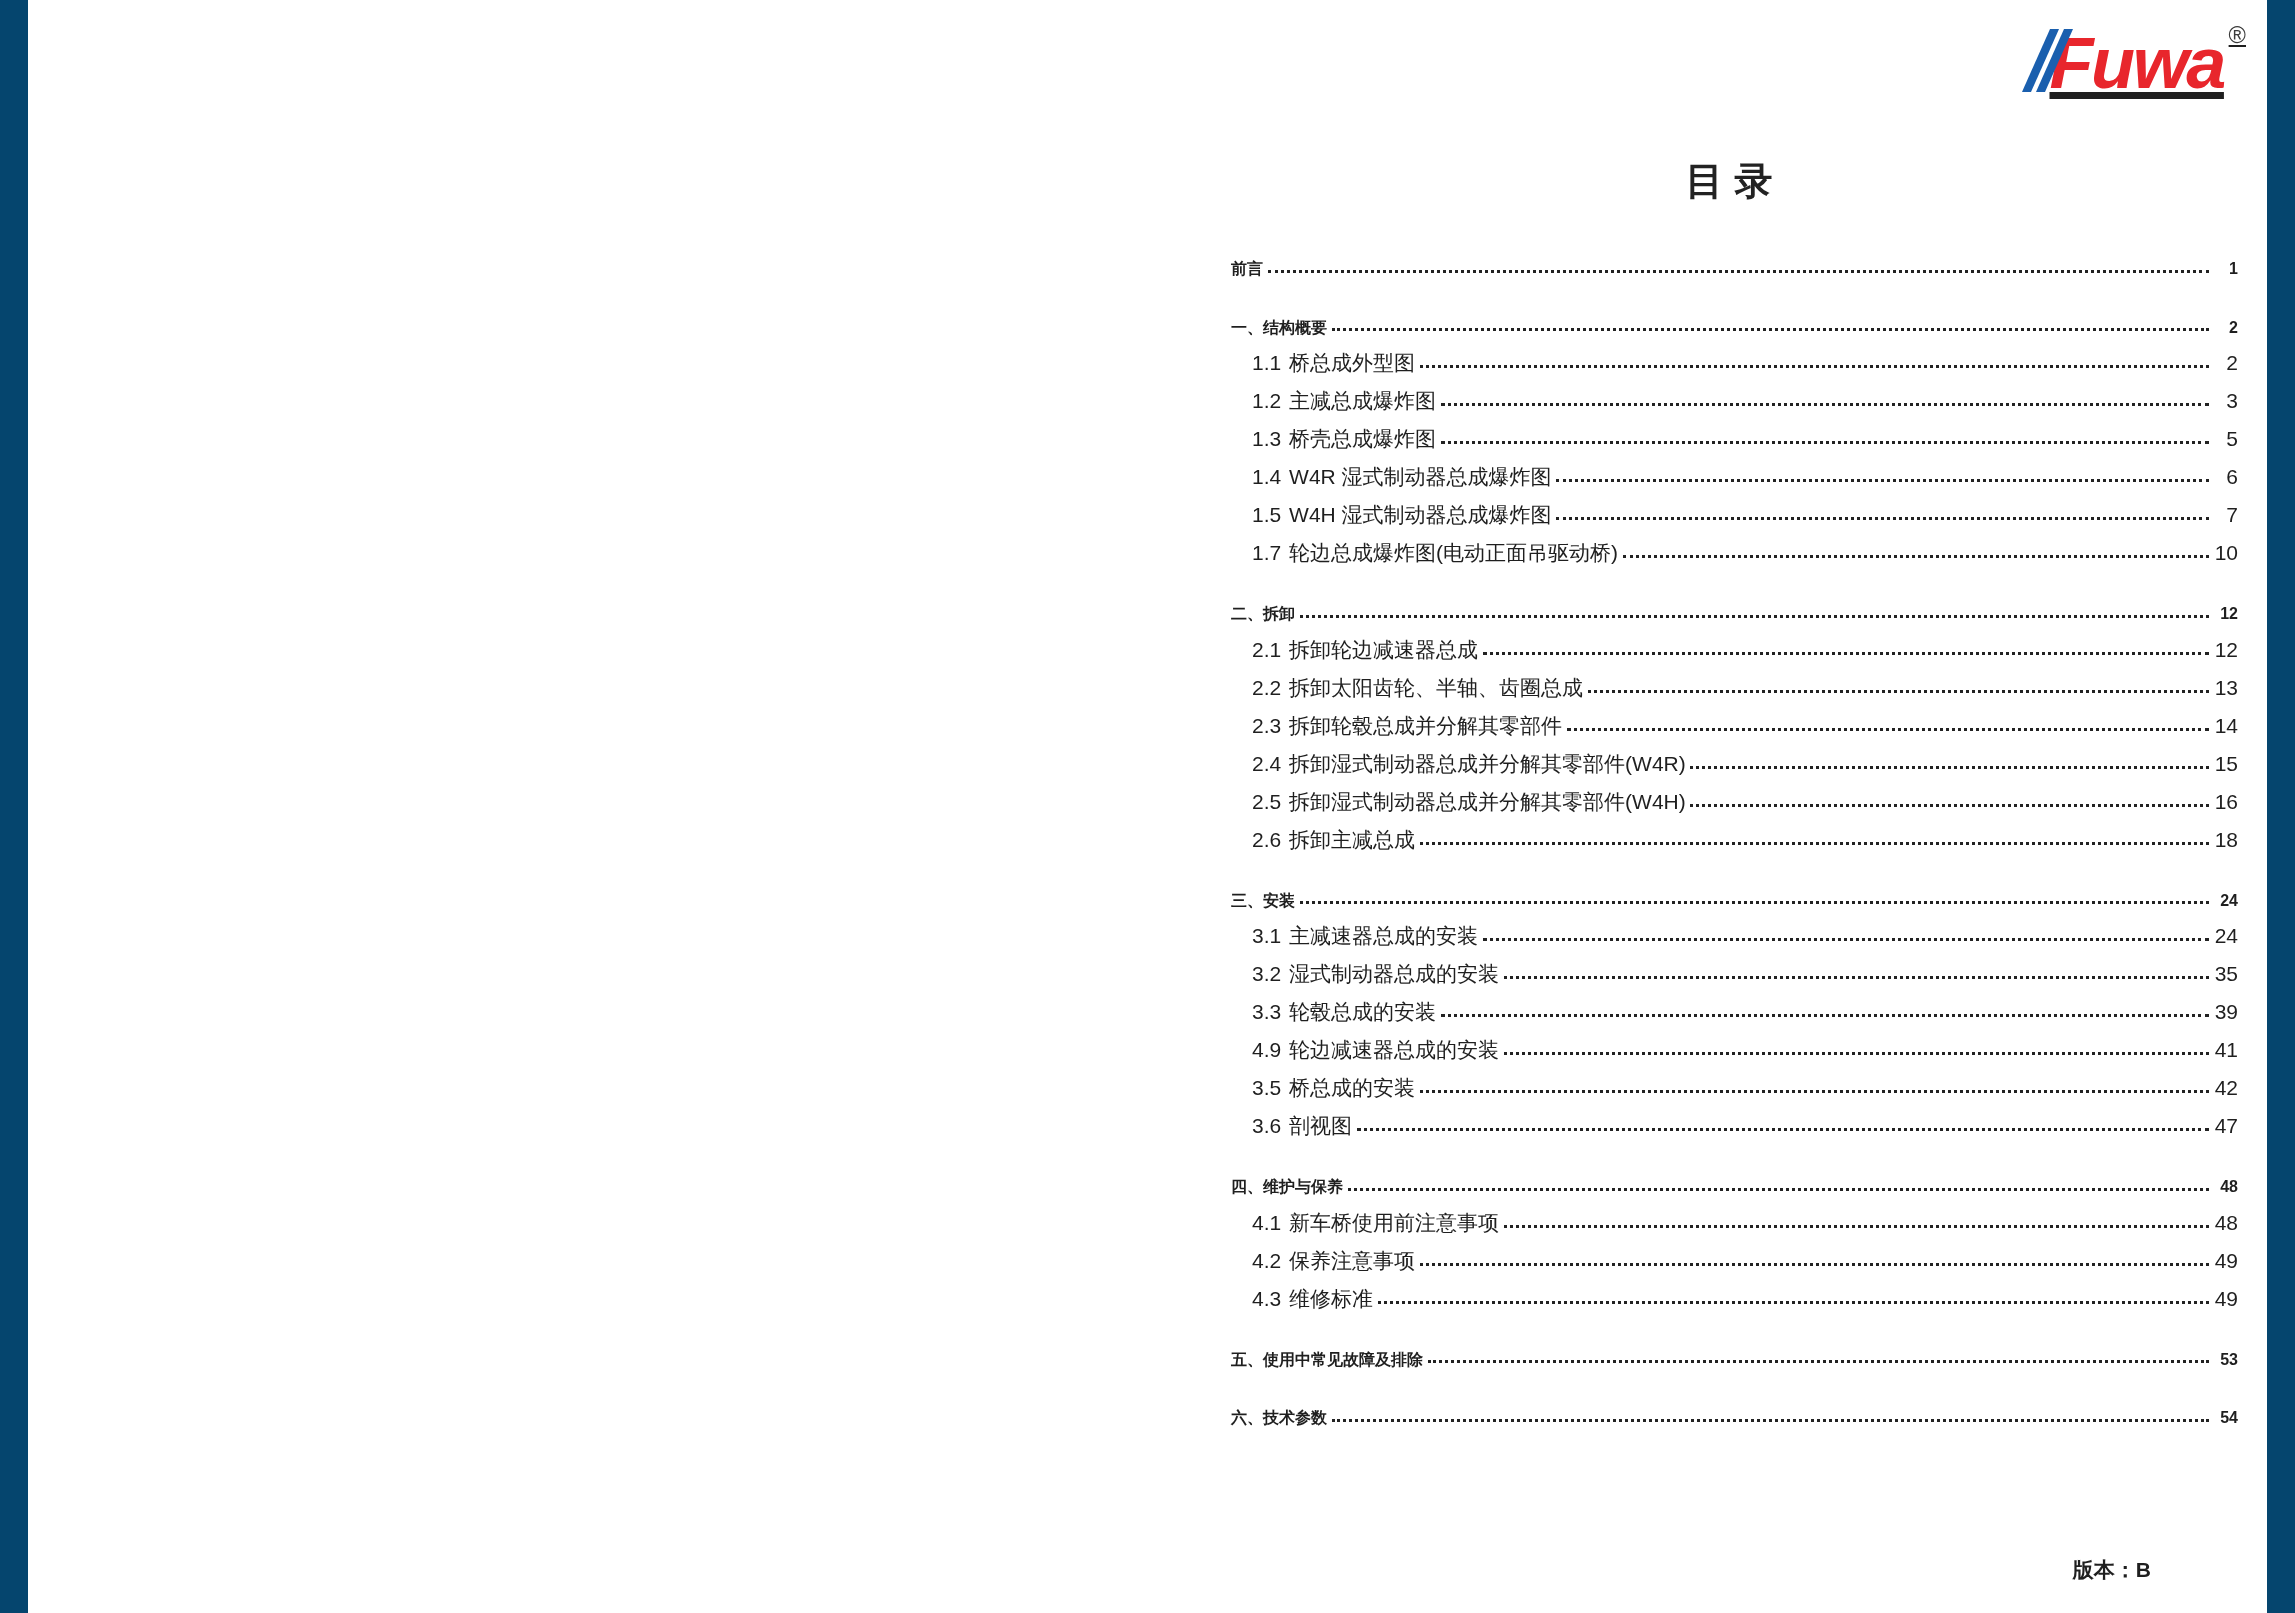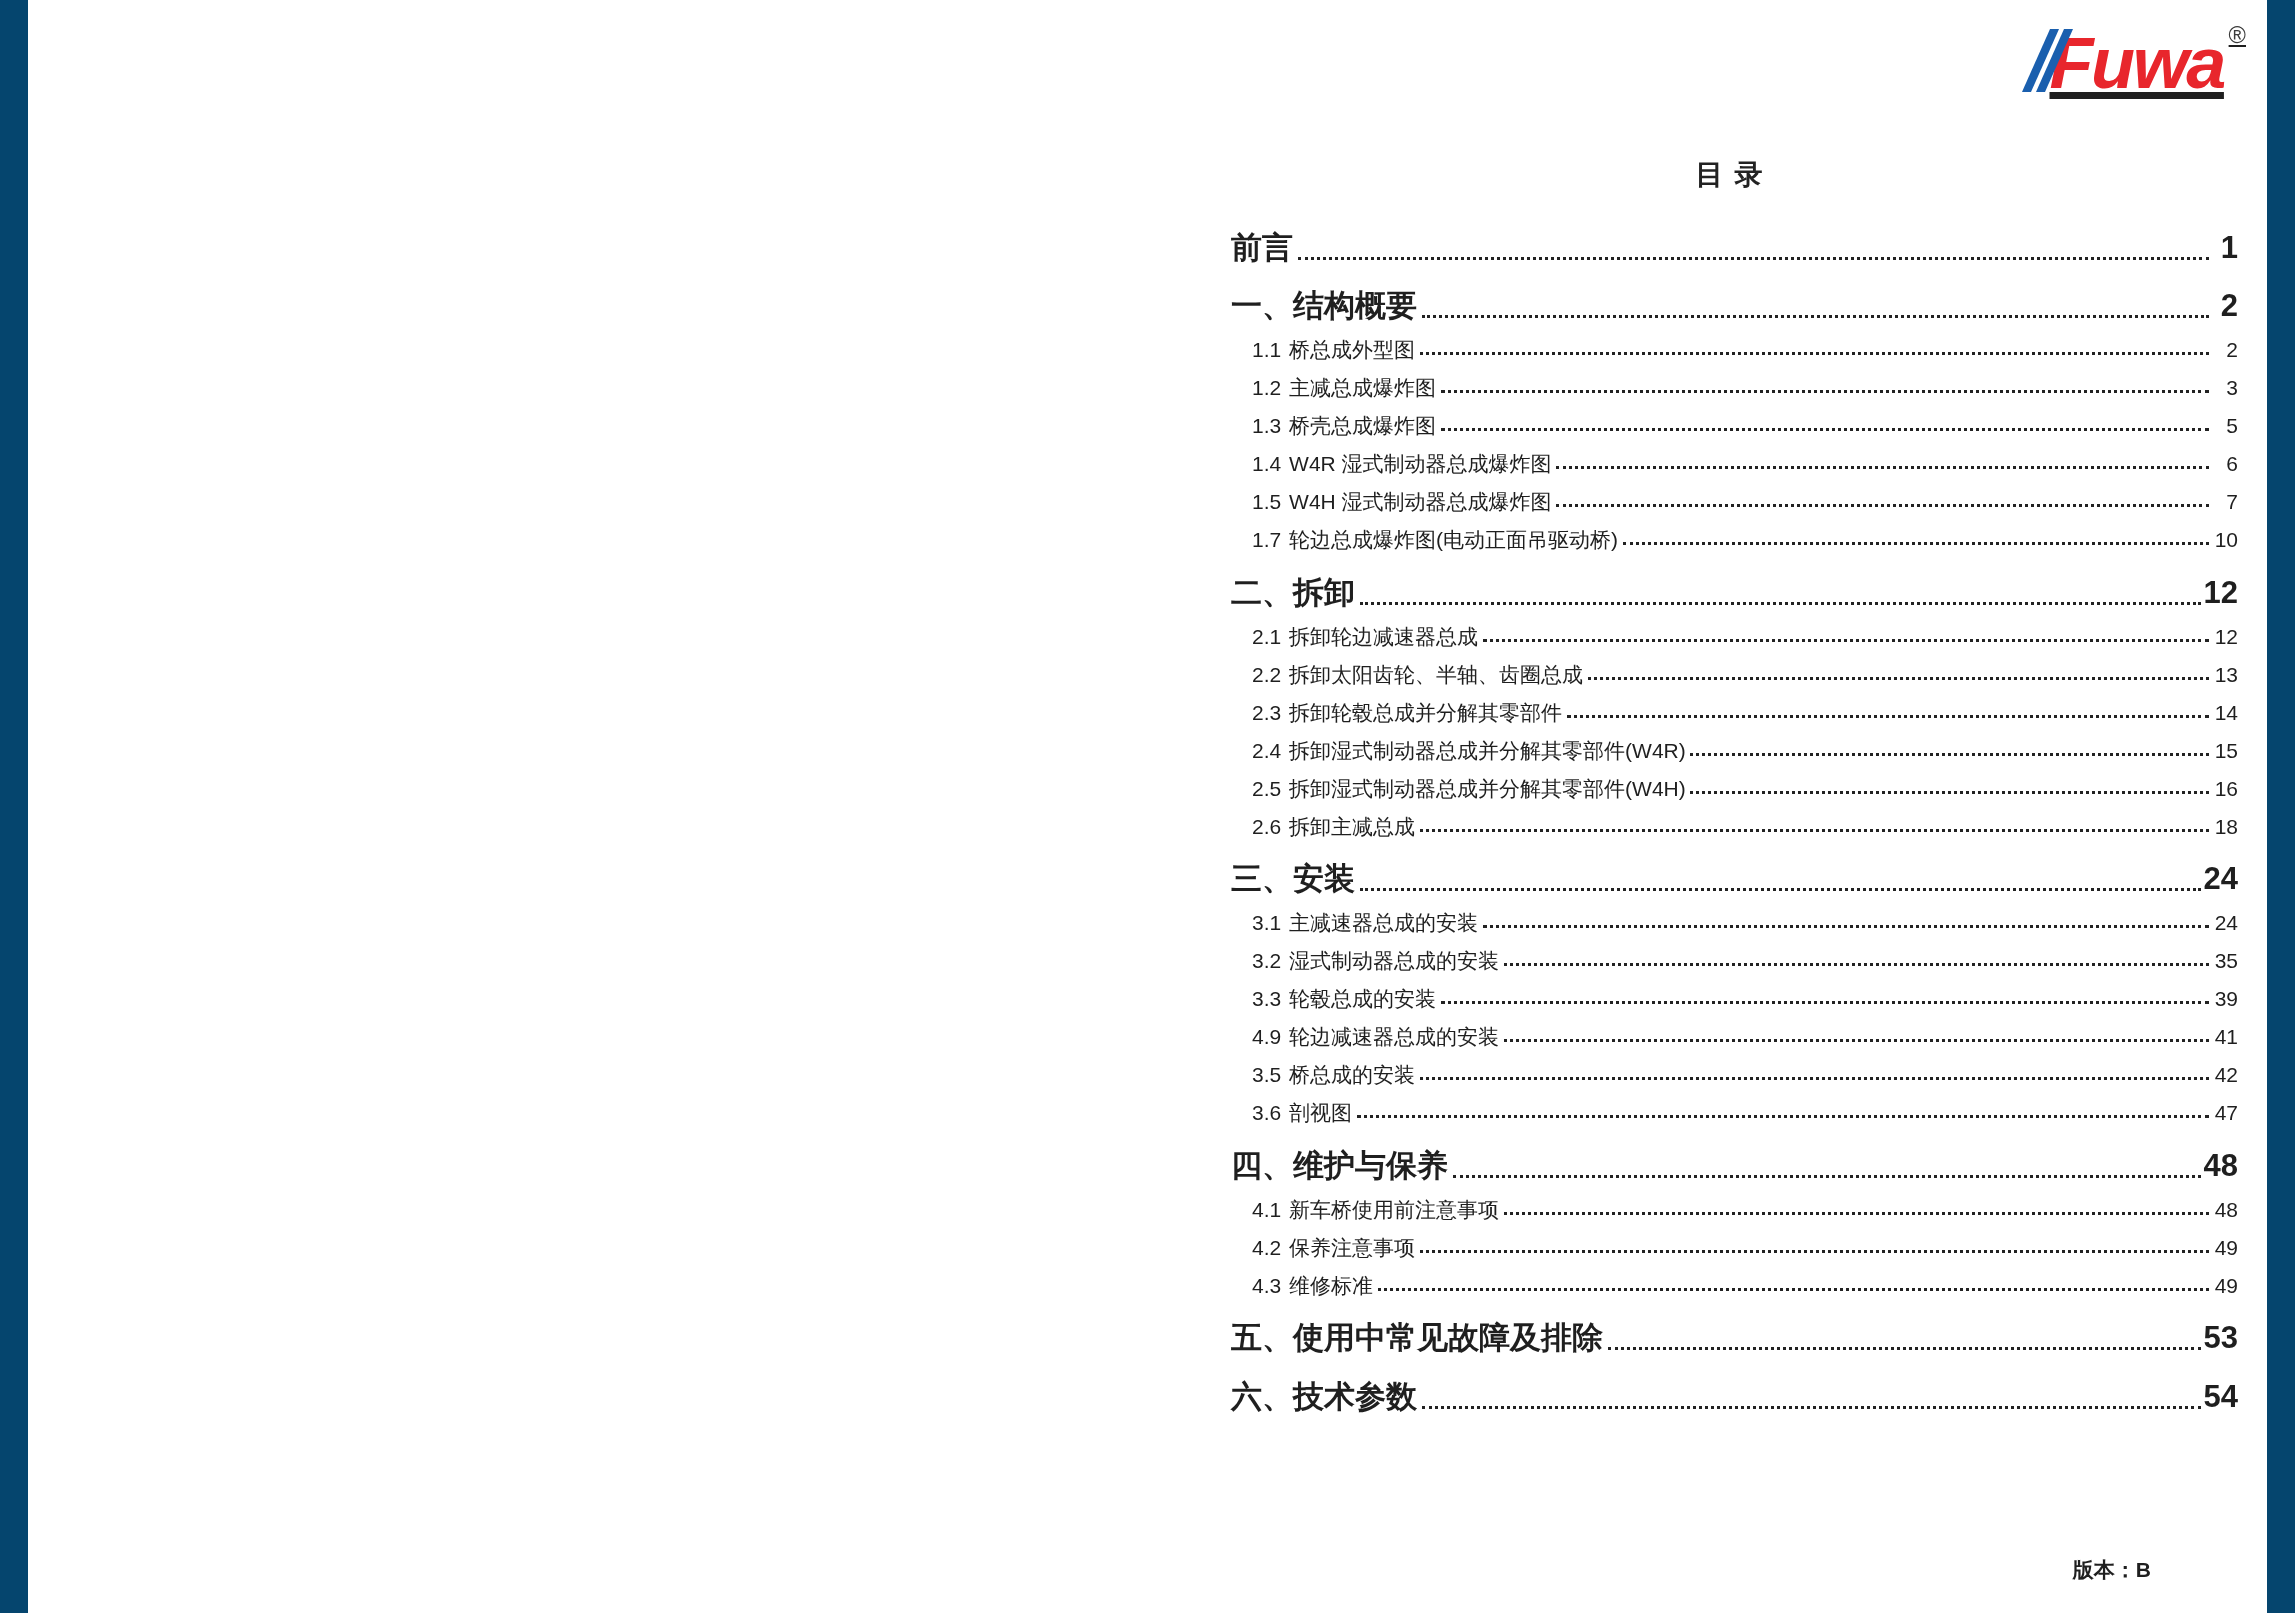--- a/index.html
+++ b/index.html
@@ -34,31 +34,31 @@
   .logo-reg {
     font-size:23.6px; color:#3a3a3a; align-self:flex-start; margin-left:4.7px; margin-top:4.7px;
     font-style:normal; font-weight:normal;
   }
 
   
   .toc {
     position:absolute; left:1231px; top:156px; width:1007px;
   }
   .toc-title {
-    text-align:center; font-size:28px; font-weight:bold; color:#222;
+    text-align:center; font-size:38px; font-weight:bold; color:#222;
     letter-spacing:11px; margin-bottom:33px;
   }
   .toc-list { width:100%; }
   .toc-row {
     display:flex; align-items:flex-end;
     height:38px; font-size:21px; line-height:1.1;
     cursor:pointer;
   }
   .toc-row.section {
-    font-weight:bold; font-size:31px; margin-top:20.5px;
+    font-weight:bold; font-size:16px; margin-top:20.5px;
   }
   .toc-row.level1 { padding-left:21px; }
   .toc-num { white-space:pre; margin-right:7.9px; }
   .toc-row.section .toc-num { margin-right:0; }
   .toc-label { white-space:pre; }
   .toc-dots {
     flex:1 1 auto; border-bottom:3.2px dotted #222;
     margin:0 2.4px 6.3px 4.7px; min-width:23.6px;
   }
   .toc-row.section .toc-dots { border-bottom-width:3.9px; margin-bottom:5.5px; }

